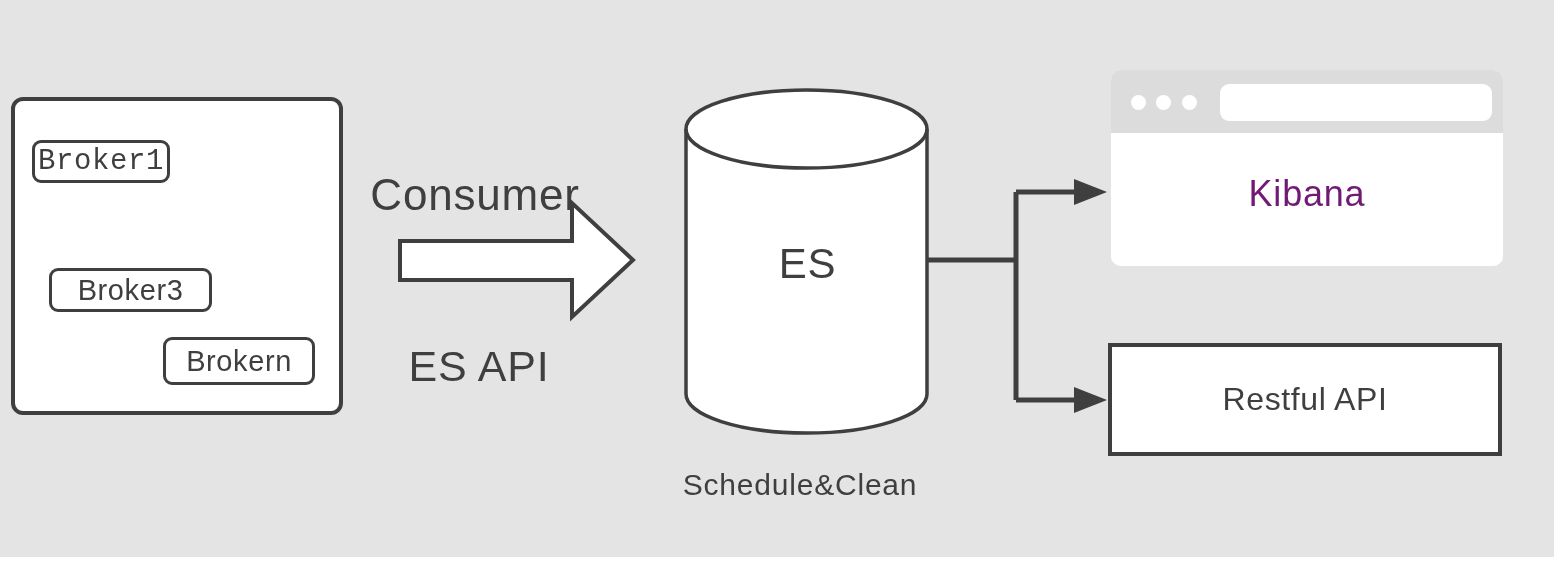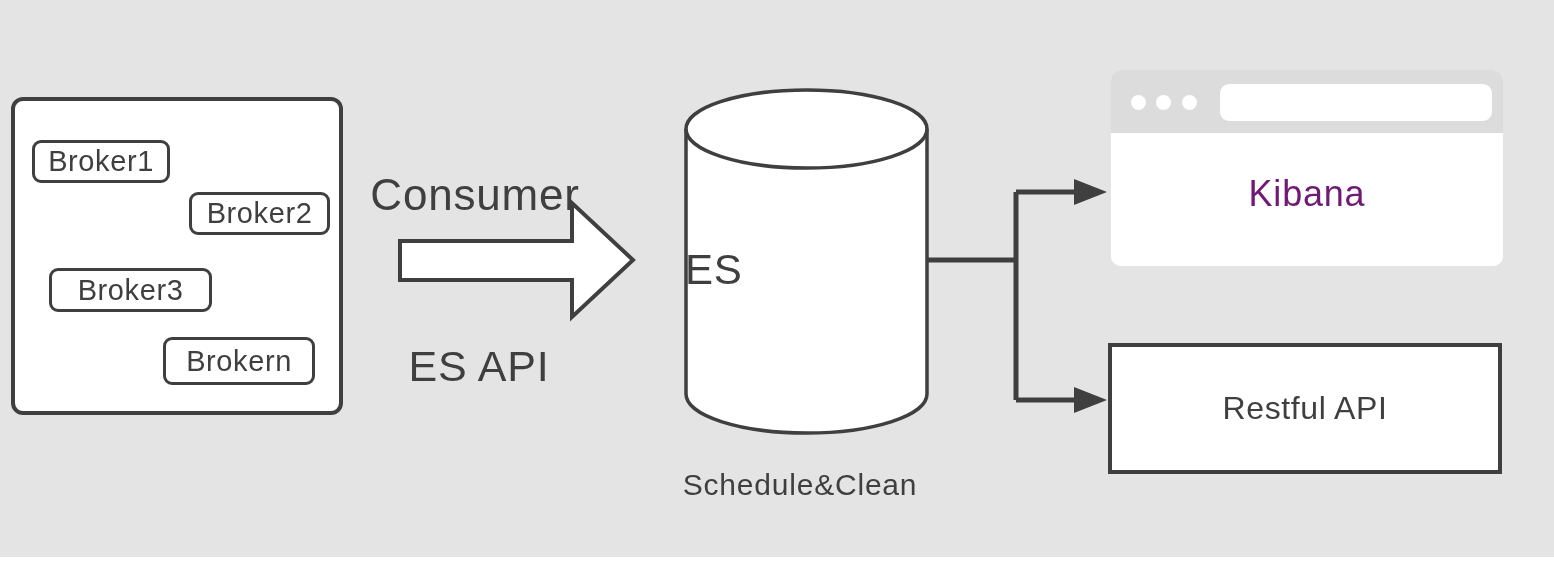--- a/index.html
+++ b/index.html
@@ -40,29 +40,29 @@
     position: absolute;
     background: #ffffff;
     border: 3px solid #3f3f3f;
     border-radius: 9px;
     display: flex;
     align-items: center;
     justify-content: center;
     font-size: 29px;
     letter-spacing: 0.6px;
   }
-  .broker.b1 { left: 17px;  top: 39px;  width: 138px; height: 43px; }
+  .broker.b1 { left: 17px;  top: 39px;  width: 138px; height: 43px; font-family: Liberation Mono, monospace; }
   .broker.b2 { left: 174px; top: 91px;  width: 141px; height: 43px; }
   .broker.b3 { left: 34px;  top: 167px; width: 163px; height: 44px; }
   .broker.bn { left: 148px; top: 236px; width: 152px; height: 48px; text-align: center; }
 
   .kafka-label   { left: 49px;  top: 447px; width: 240px; text-align: center; font-size: 38px; }
   .consumer-label{ left: 355px; top: 170px; width: 240px; text-align: center; font-size: 44px; }
   .esapi-label   { left: 359px; top: 342px; width: 240px; text-align: center; font-size: 43px; }
-  .es-label      { left: 685px; top: 246px; width: 245px; font-size: 42px; }
+  .es-label      { left: 685px; top: 240px; width: 245px; text-align: center; font-size: 42px; }
   .schedule-label{ left: 640px; top: 468px; width: 320px; text-align: center; font-size: 30px; }
   .viewer-label  { left: 942px; top: 137px; width: 160px; text-align: center; font-size: 36px; }
 
   
   .browser {
     position: absolute;
     left: 1111px; top: 70px;
     width: 392px; height: 196px;
     border-radius: 10px;
     overflow: hidden;
@@ -101,21 +101,21 @@
     font-size: 36px;
     letter-spacing: 0.8px;
     color: #701a75;
     margin-top: -12px;
   }
 
   
   .restful-box {
     position: absolute;
     left: 1108px; top: 343px;
-    width: 394px; height: 131px;
+    width: 394px; height: 113px;
     background: #ffffff;
     border: 4px solid #3f3f3f;
     display: flex;
     align-items: center;
     justify-content: center;
     font-size: 32px;
     letter-spacing: 0.6px;
   }
 
   .bottom-strip {
@@ -139,23 +139,20 @@
 
     <path d="M 927 260 H 1016 M 1016 192 V 400 M 1016 192 H 1080 M 1016 400 H 1080" fill="none" stroke="#3f3f3f" stroke-width="5" stroke-linejoin="miter"></path>
     <polygon points="1074,179 1107,192 1074,205" fill="#3f3f3f"></polygon>
     <polygon points="1074,387 1107,400 1074,413" fill="#3f3f3f"></polygon>
   </svg>
 
   <div class="kafka-box">
     <div class="broker b1">
       <span>Broker1</span>
     </div>
-    <div class="broker b2">
-      <span>Broker2</span>
-    </div>
     <div class="broker b3">
       <span>Broker3</span>
     </div>
     <div class="broker bn">
       <span>Brokern</span>
     </div>
   </div>
 
   <div class="label consumer-label">Consumer</div>
   <div class="label esapi-label">ES API</div>

